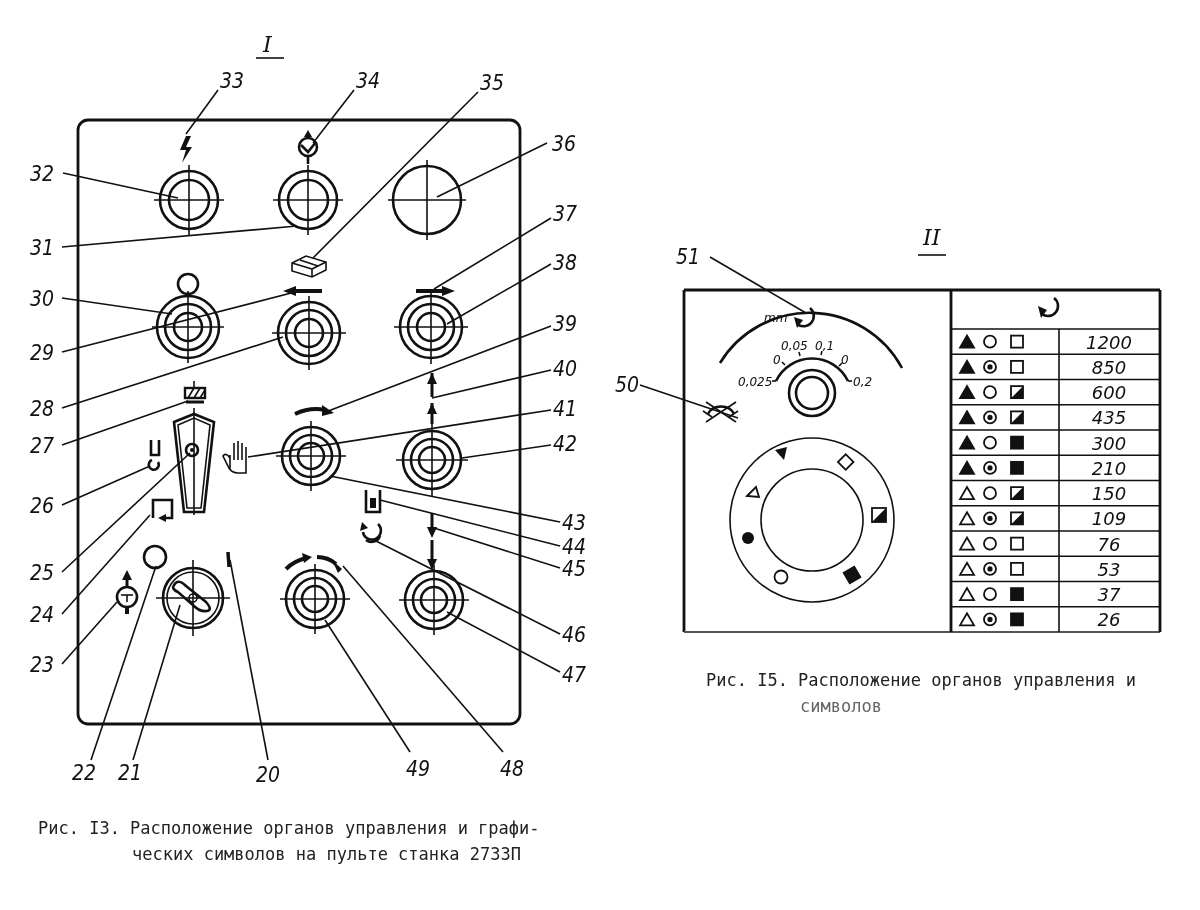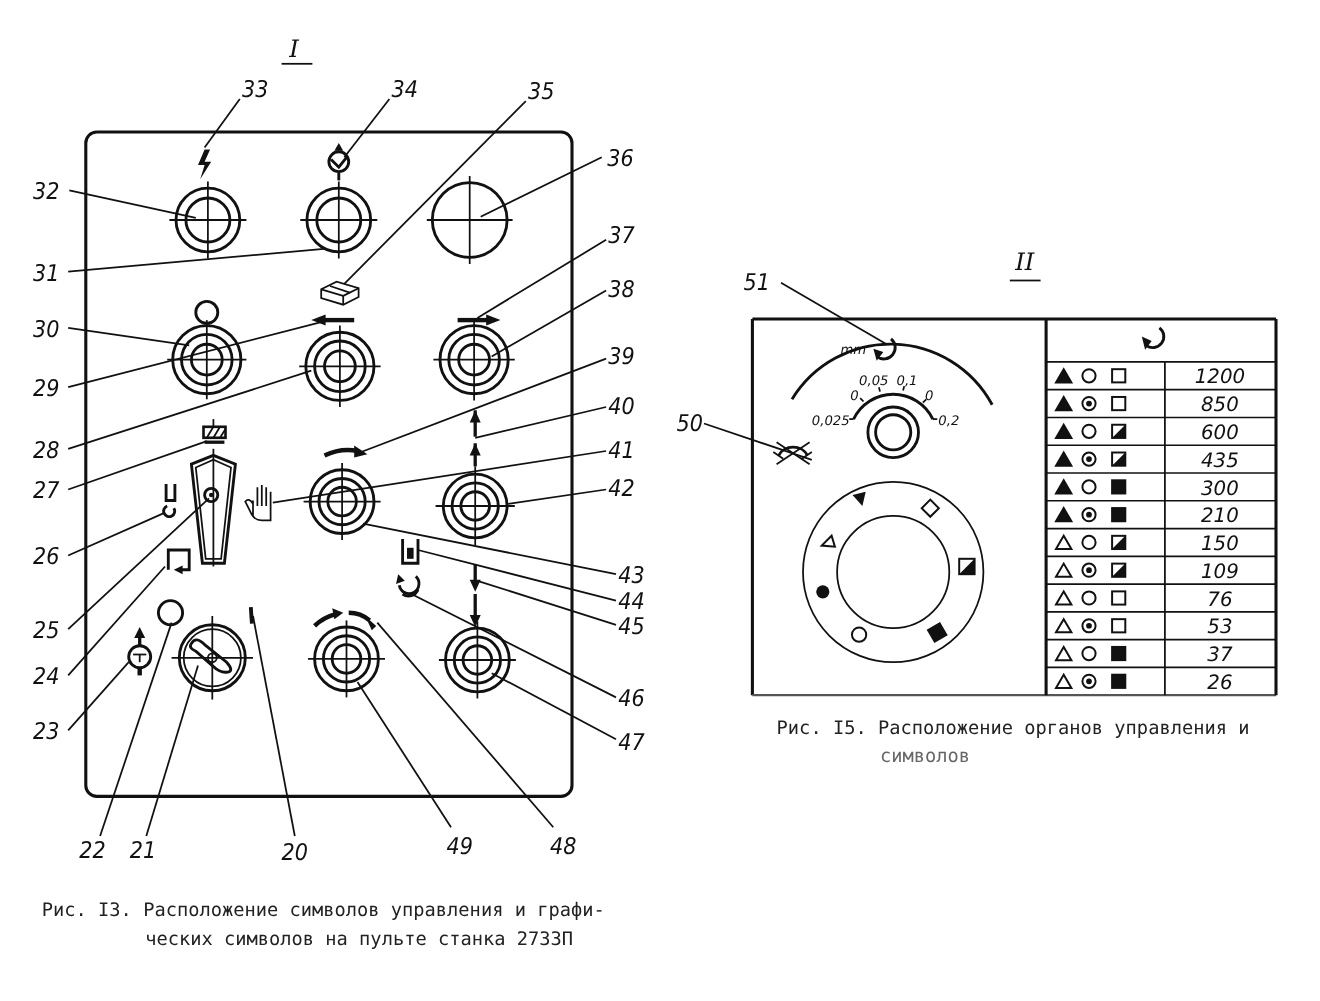--- a/index.html
+++ b/index.html
@@ -447,17 +447,17 @@
           <polygon points="960,625.375 967,613.375 974,625.375" fill="none" stroke="#111" stroke-width="1.8"></polygon>
           <circle cx="990" cy="619.375" r="6" fill="none" stroke="#111" stroke-width="1.8"></circle>
           <circle cx="990" cy="619.375" r="2.6" fill="#111"></circle>
           <rect x="1011" y="613.375" width="12" height="12" fill="#111" stroke="#111" stroke-width="1.8"></rect>
           <text x="1109" y="626.375" text-anchor="middle" class="tblnum">26</text>
         </g>
       </g>
   </g>
 </svg>
 
-<div class="caption" style="left:38px; top:815px;"><span>Рис. I3. Расположение символов управления и графи-</span>
+<div class="caption" style="left:38px; top:815px;"><span>Рис. I3. Расположение органов управления и графи-</span>
 <span style="padding-left:94px">ческих символов на пульте станка 2733П</span></div>
 
-<div class="caption" style="left:706px; top:649px;"><span>Рис. I5. Расположение органов управления и</span>
+<div class="caption" style="left:706px; top:667px;"><span>Рис. I5. Расположение органов управления и</span>
 <span style="padding-left:94px; color:#666">символов</span></div>
 
 </body></html>

